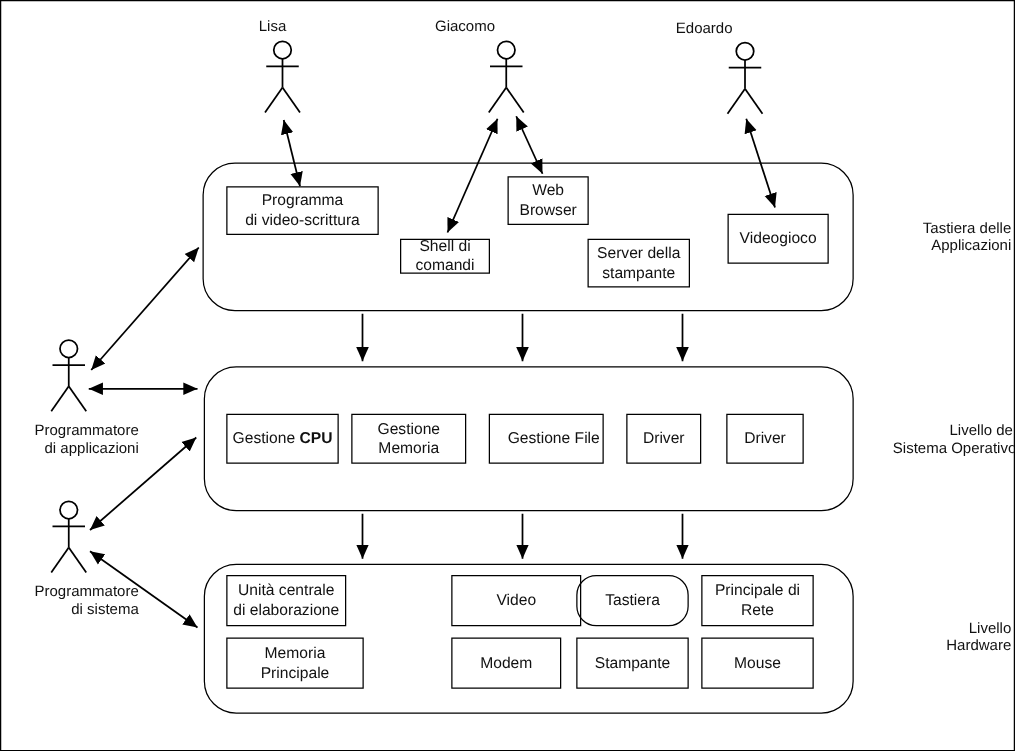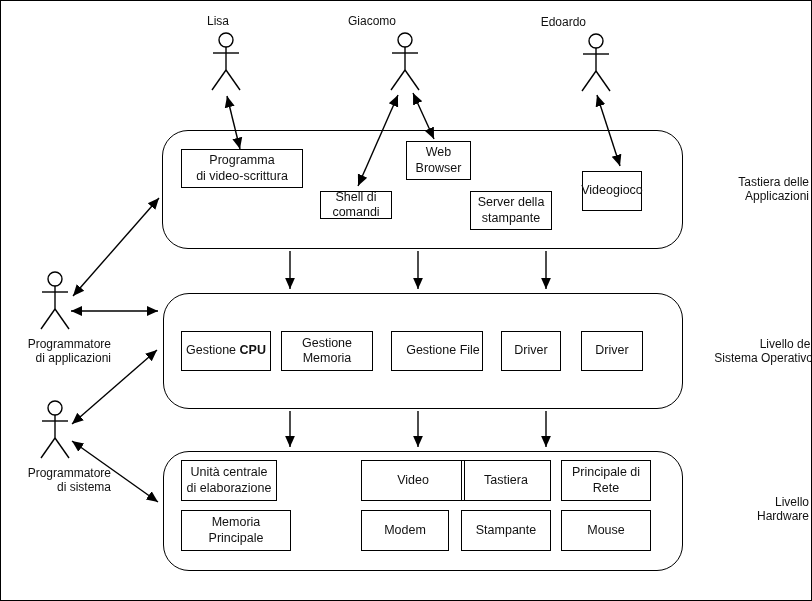--- a/index.html
+++ b/index.html
@@ -35,35 +35,35 @@
   <div class="container" style="left:162px;top:450px;width:520px;height:120px;"></div>
 
   <div class="box" style="left:180px;top:148px;width:122px;height:39px;">Programma
 di video-scrittura</div>
   <div class="box" style="left:319px;top:190px;width:72px;height:28px;">Shell di
 comandi</div>
   <div class="box" style="left:405px;top:140px;width:65px;height:39px;">Web
 Browser</div>
   <div class="box" style="left:469px;top:190px;width:82px;height:39px;">Server della
 stampante</div>
-  <div class="box" style="left:581px;top:170px;width:60px;height:40px;">Videogioco</div>
+  <div class="box" style="left:581px;top:170px;width:81px;height:40px;">Videogioco</div>
 
   <div class="box" style="left:180px;top:330px;width:90px;height:40px;"><span>Gestione</span>&nbsp;<b>CPU</b></div>
   <div class="box" style="left:280px;top:330px;width:92px;height:40px;">Gestione
 Memoria</div>
   <div class="box" style="left:390px;top:330px;width:92px;height:40px;padding-left:12px;">Gestione File</div>
   <div class="box" style="left:500px;top:330px;width:60px;height:40px;">Driver</div>
   <div class="box" style="left:580px;top:330px;width:62px;height:40px;">Driver</div>
 
   <div class="box" style="left:180px;top:459px;width:96px;height:41px;">Unità centrale
 di elaborazione</div>
   <div class="box" style="left:180px;top:509px;width:110px;height:41px;">Memoria
 Principale</div>
   <div class="box" style="left:360px;top:459px;width:104px;height:41px;">Video</div>
-  <div class="box" style="left:460px;top:459px;width:90px;height:41px;">Tastiera</div>
+  <div class="box" style="left:460px;top:459px;width:90px;height:41px;border-radius:16px;">Tastiera</div>
   <div class="box" style="left:560px;top:459px;width:90px;height:41px;">Principale di
 Rete</div>
   <div class="box" style="left:360px;top:509px;width:88px;height:41px;">Modem</div>
   <div class="box" style="left:460px;top:509px;width:90px;height:41px;">Stampante</div>
   <div class="box" style="left:560px;top:509px;width:90px;height:41px;">Mouse</div>
 
   <div class="lbl" style="left:168px;top:13px;width:60px;">Lisa</div>
   <div class="lbl" style="left:335px;top:13px;width:60px;">Giacomo</div>
   <div class="lbl" style="left:525px;top:14px;width:60px;">Edoardo</div>
   <div class="lbl" style="left:0px;top:336px;width:110px;">Programmatore

